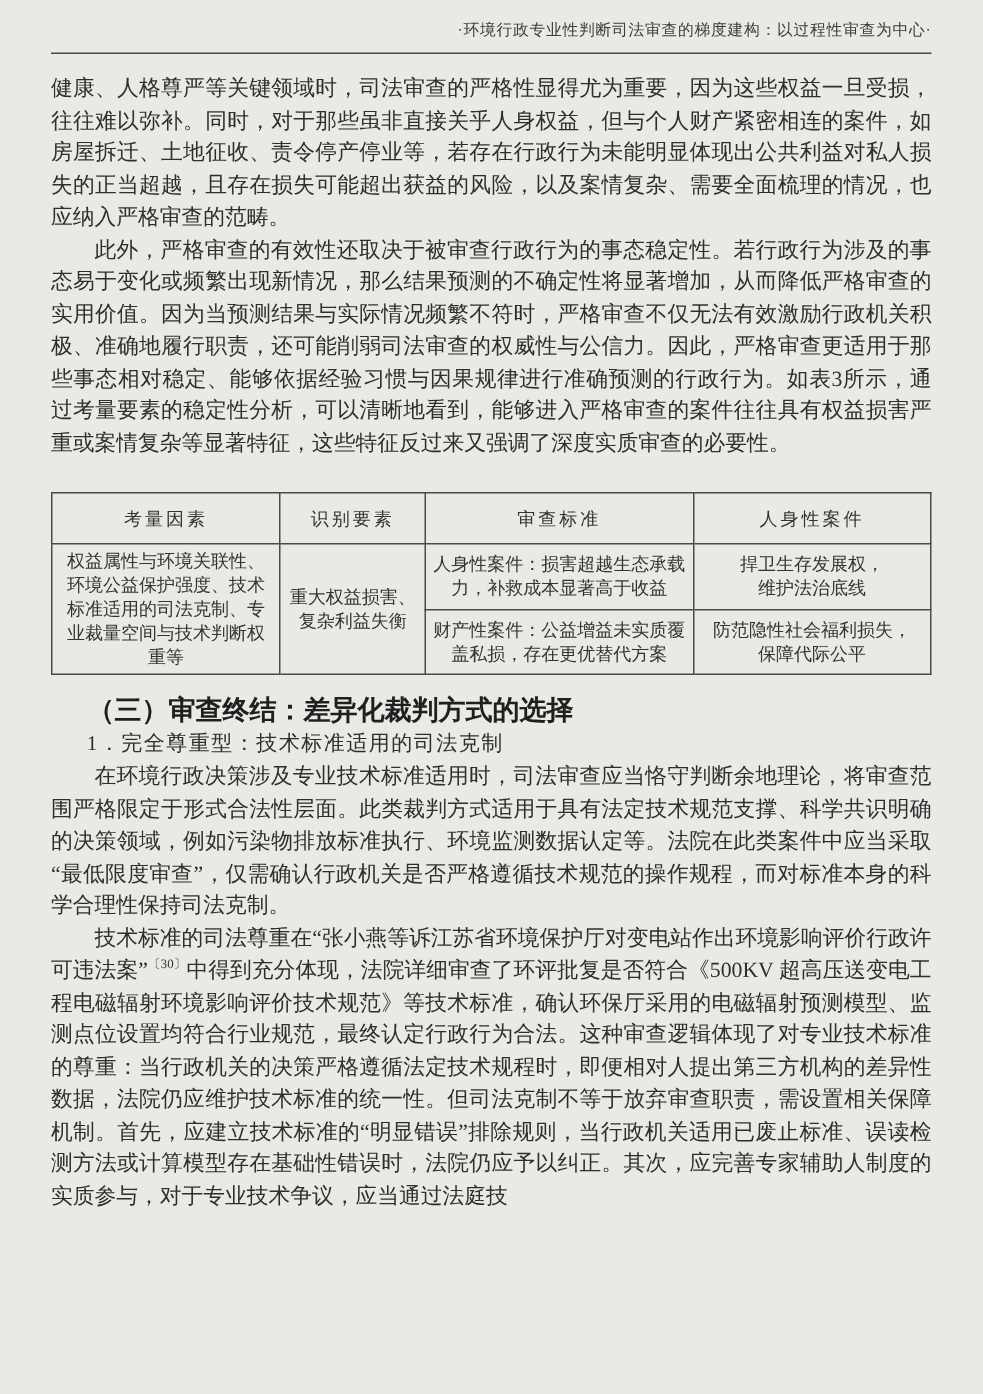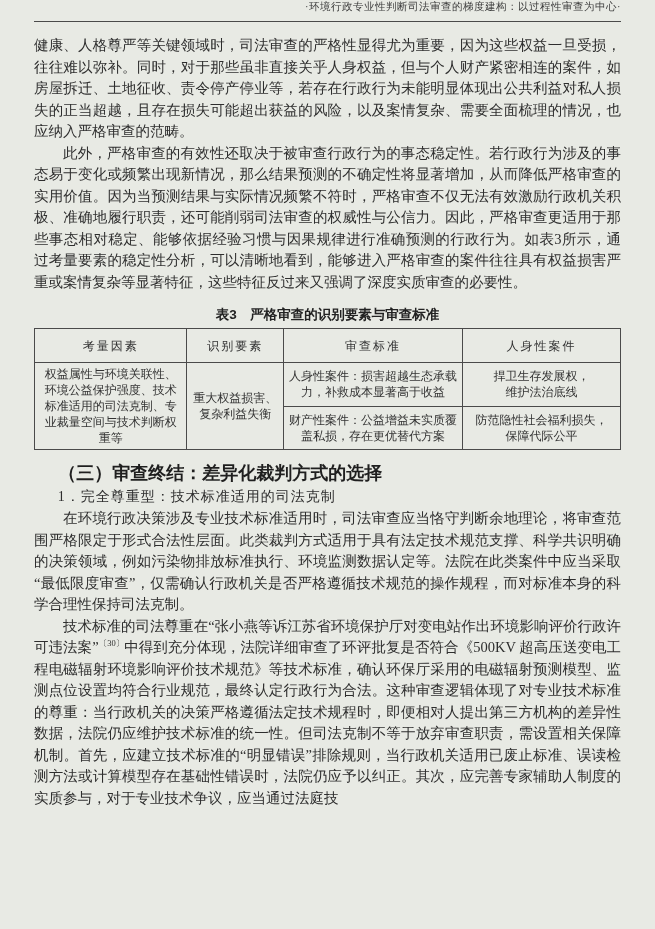--- a/index.html
+++ b/index.html
@@ -10,21 +10,21 @@
     font-family:"Liberation Serif","DejaVu Serif",serif;
     overflow:hidden;
   }
   .page{
     box-sizing:border-box;
     width:655px;height:929px;
     padding:0 34px 16px 34px;
     display:flex;flex-direction:column;
   }
   
-  .running-header{}
+  .running-header{padding-top:14px;}
   .running-title{
     text-align:right;
     font-size:10.5px;line-height:14px;
     color:#3c3c3c;
     letter-spacing:.5px;
   }
   .header-rule{
     margin-top:7px;
     border-top:1px solid #4a4a4a;
     height:0;
@@ -48,21 +48,21 @@
   
   .table-caption{
     margin-top:12px;
     text-align:center;
     font-family:"Liberation Sans","DejaVu Sans",sans-serif;
     font-weight:bold;
     font-size:13.5px;line-height:20px;
     color:#222;
   }
   table.review-table{
-    margin-top:3px;
+    margin-top:21px;
     width:100%;
     border-collapse:collapse;
     table-layout:fixed;
   }
   table.review-table th,
   table.review-table td{
     border:1px solid #4a4a4a;
     font-size:12px;
     line-height:16px;
     text-align:center;
@@ -106,21 +106,20 @@
     <div class="running-title">·环境行政专业性判断司法审查的梯度建构：以过程性审查为中心·</div>
     <div class="header-rule"></div>
   </div>
 
   <div class="article">
 
     <p>健康、人格尊严等关键领域时，司法审查的严格性显得尤为重要，因为这些权益一旦受损，往往难以弥补。同时，对于那些虽非直接关乎人身权益，但与个人财产紧密相连的案件，如房屋拆迁、土地征收、责令停产停业等，若存在行政行为未能明显体现出公共利益对私人损失的正当超越，且存在损失可能超出获益的风险，以及案情复杂、需要全面梳理的情况，也应纳入严格审查的范畴。</p>
 
     <p class="indent">此外，严格审查的有效性还取决于被审查行政行为的事态稳定性。若行政行为涉及的事态易于变化或频繁出现新情况，那么结果预测的不确定性将显著增加，从而降低严格审查的实用价值。因为当预测结果与实际情况频繁不符时，严格审查不仅无法有效激励行政机关积极、准确地履行职责，还可能削弱司法审查的权威性与公信力。因此，严格审查更适用于那些事态相对稳定、能够依据经验习惯与因果规律进行准确预测的行政行为。如表3所示，通过考量要素的稳定性分析，可以清晰地看到，能够进入严格审查的案件往往具有权益损害严重或案情复杂等显著特征，这些特征反过来又强调了深度实质审查的必要性。</p>
 
-    <div class="table-caption">表3　严格审查的识别要素与审查标准</div>
 
     <table class="review-table">
       <colgroup>
         <col class="c1">
           <col class="c2">
           <col class="c3">
           <col class="c4">
       </colgroup>
       <thead>
         <tr>

